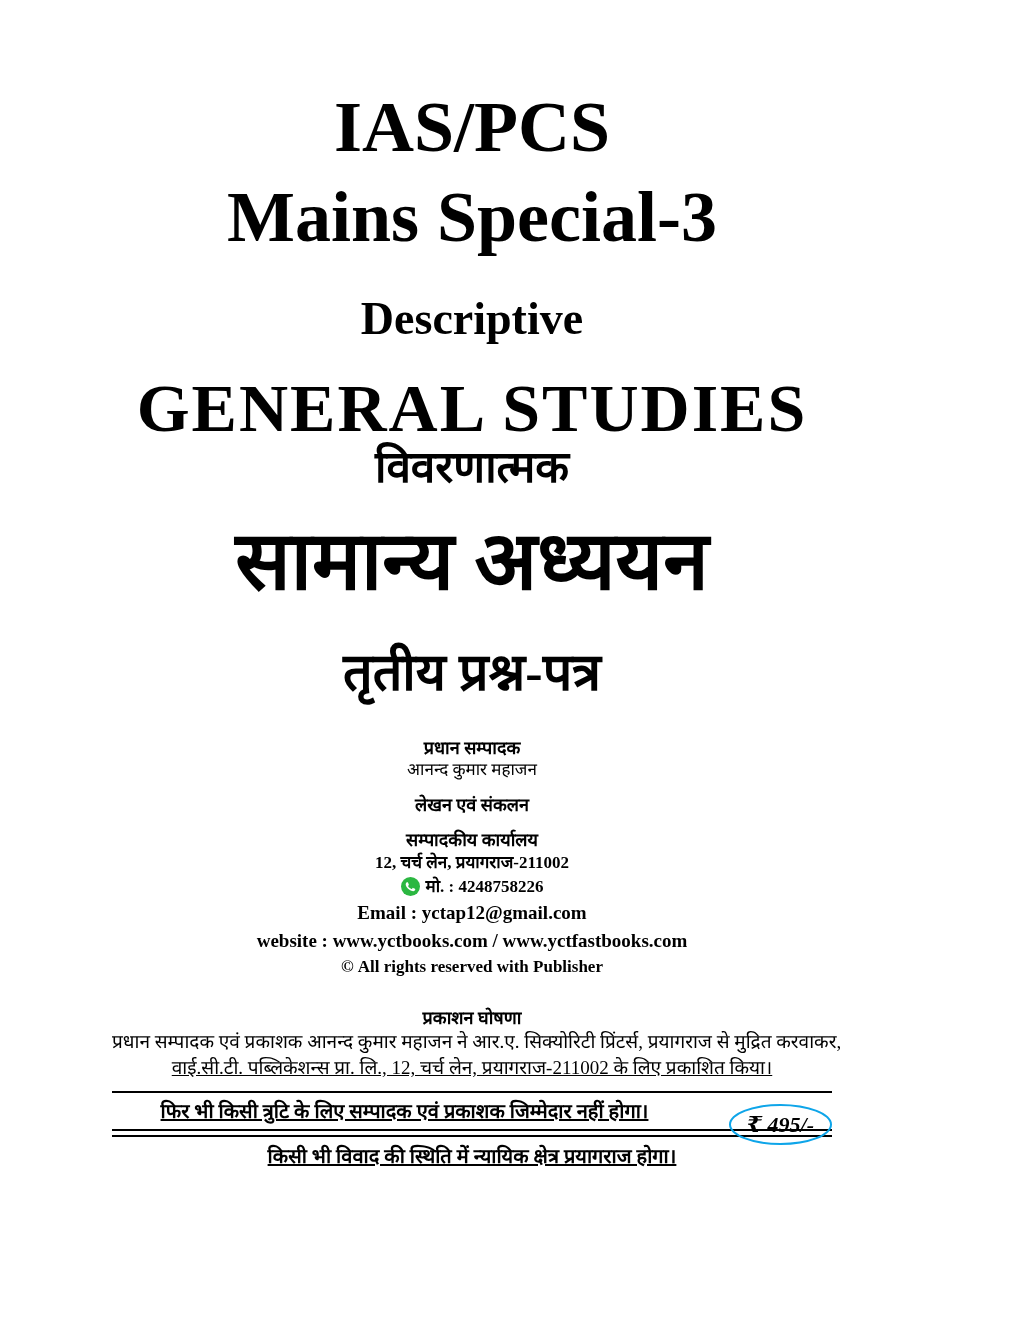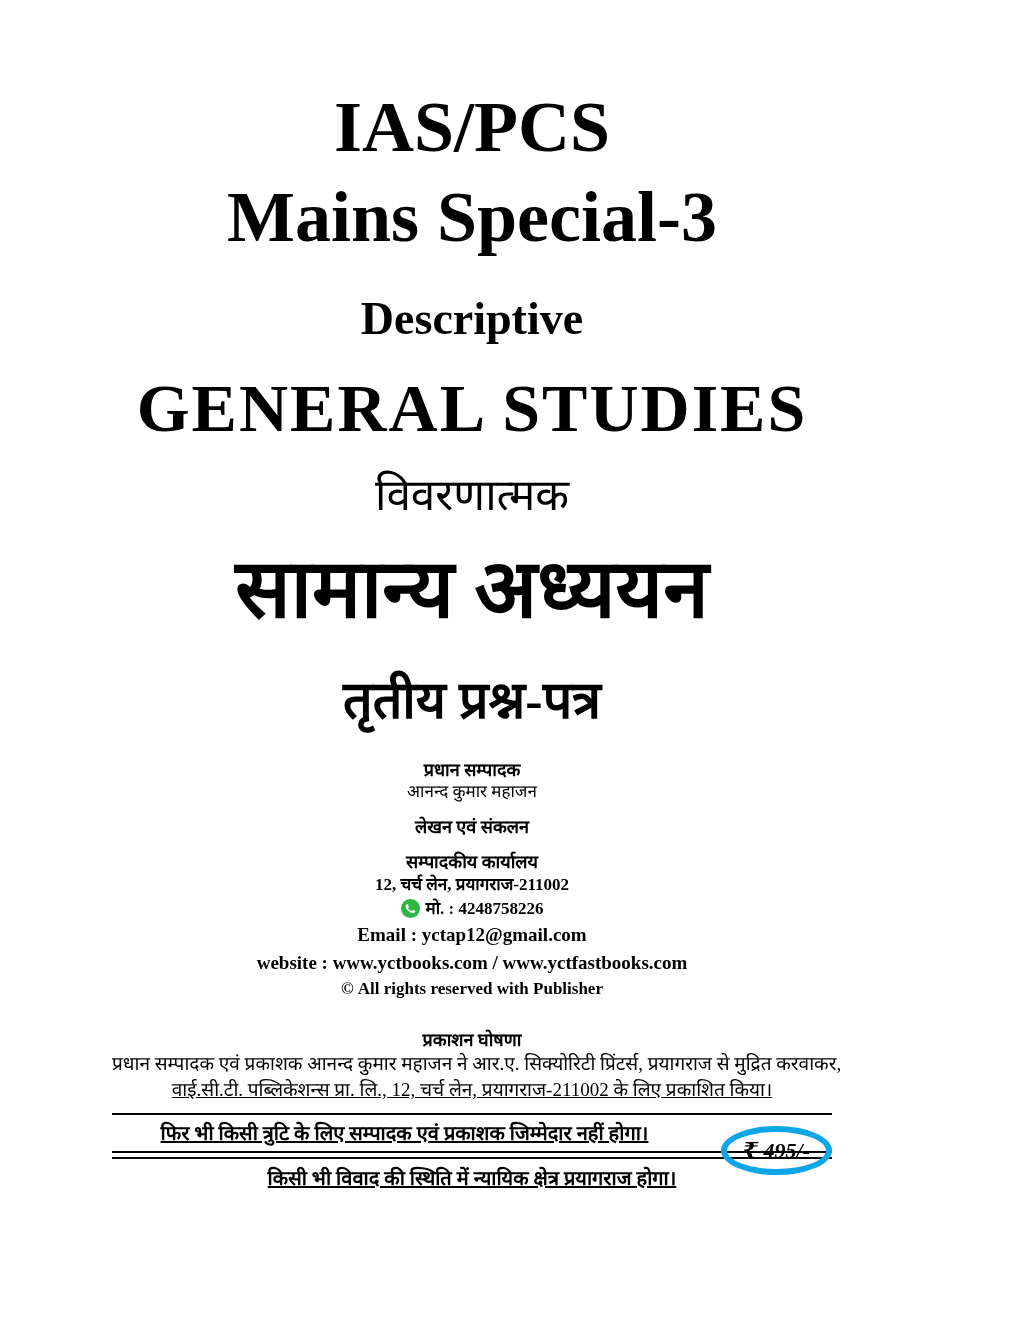--- a/index.html
+++ b/index.html
@@ -12,46 +12,46 @@
     width:944px;height:1320px;
     box-sizing:border-box;
     padding:90px 112px 0 112px;
     text-align:center;
     overflow:hidden;
   }
   .t-series{font-size:72px;font-weight:bold;line-height:1.05;margin:0;}
   .t-edition{font-size:72px;font-weight:bold;line-height:1.05;margin:14px 0 0 0;}
   .t-desc{font-size:46px;font-weight:bold;line-height:1.15;margin-top:38px;}
   .t-subject-en{font-size:68px;font-weight:bold;line-height:1.0;letter-spacing:2px;margin-top:28px;}
-  .t-desc-hi{font-size:44px;font-weight:normal;line-height:1.2;margin-top:28px;}
+  .t-desc-hi{font-size:44px;font-weight:bold;line-height:1.2;}
   .t-subject-hi{font-size:82px;font-weight:bold;line-height:1.15;margin-top:20px;}
   .t-paper-hi{font-size:52px;font-weight:bold;line-height:1.3;margin-top:30px;}
 
-  .credits{margin-top:24px;}
+  .credits{margin-top:30px;}
   .c-head{font-size:18px;font-weight:bold;line-height:1.25;}
   .c-val{font-size:17px;line-height:1.25;}
   .b{font-weight:bold;}
   .sp{margin-top:13px;}
   .big{font-size:19px;margin-top:4px;}
   .phone-line{display:flex;align-items:center;justify-content:center;gap:6px;margin-top:3px;}
   .wa{display:inline-flex;width:19px;height:19px;}
   .wa svg{display:block;}
   .cpy{font-size:17px;font-weight:bold;margin-right:4px;}
   .rights-line{margin-top:3px;}
 
   .decl{margin-top:30px;}
   .d-line{font-size:19px;line-height:1.35;white-space:nowrap;}
   .d-line2{font-size:20px;font-weight:bold;line-height:1.3;white-space:nowrap;}
   .u{text-decoration:underline;}
   .rule{margin-top:10px;border-top:2px solid #000;height:0;}
   .d-row{position:relative;margin-top:5px;}
   .d-center{margin-right:135px;}
   .price{
     position:absolute;right:0;top:6px;
-    border:6px solid #0ea5e9;border-radius:50%;
+    border:2px solid #0ea5e9;border-radius:50%;
     padding:5px 16px;
     font-size:22px;font-weight:bold;font-style:italic;
     white-space:nowrap;
   }
   .double-rule{margin-top:5px;border-top:2px solid #000;border-bottom:2px solid #000;height:4px;}
   .last{margin-top:6px;}
 </style>
 </head>
 <body>
 

